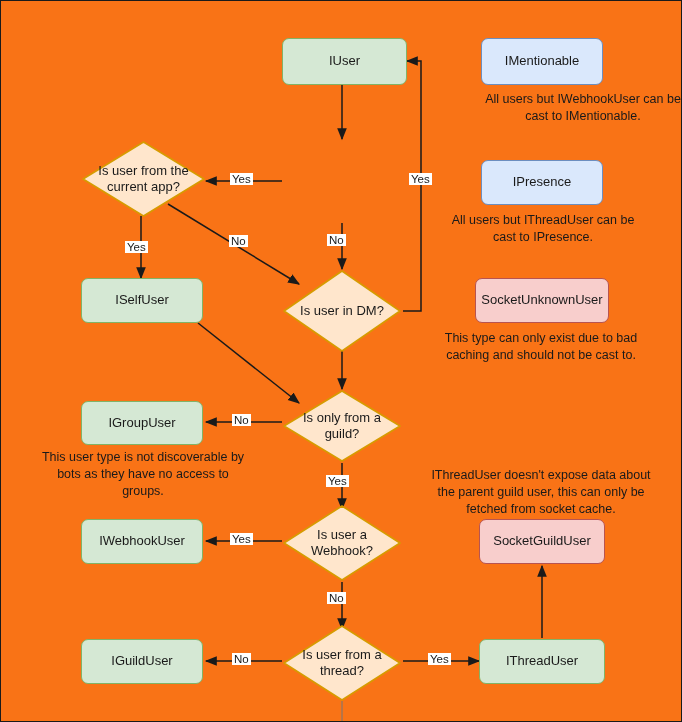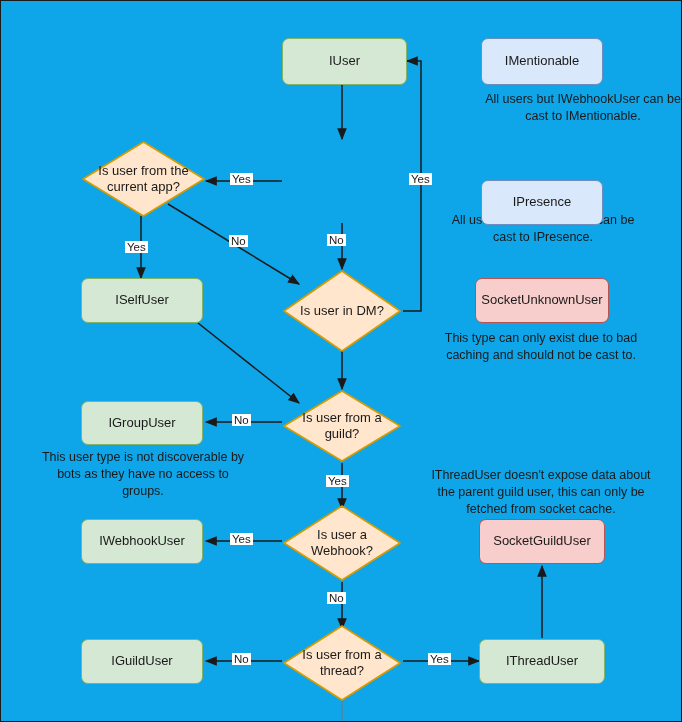--- a/index.html
+++ b/index.html
@@ -4,21 +4,21 @@
 <style>
   html, body {
     margin: 0;
     padding: 0;
     background: #ffffff;
   }
   #canvas {
     position: relative;
     width: 682px;
     height: 722px;
-    background: #0ea5e9;
+    background: #f97316;
     border: 1px solid #1a1a1a;
     box-sizing: border-box;
     overflow: hidden;
     font-family: "Liberation Sans", sans-serif;
   }
   #edges {
     position: absolute;
     left: 0; top: 0;
     width: 682px;
     height: 722px;
@@ -167,21 +167,21 @@
   </div>
 
   <div class="node rbox green" style="left:80px; top:400px; width:122px; height:44px;">
     <span>IGroupUser</span>
   </div>
 
   <div class="diamond-wrap" style="left:281px; top:388px; width:120px; height:74px;">
     <svg viewBox="0 0 120 74" width="120" height="74">
       <path d="M60,2 L118,37 L60,72 L2,37 Z" fill="#ffe6cc" stroke="#d79b00" stroke-width="1.6" stroke-linejoin="round"></path>
     </svg>
-    <div class="diamond-label">Is user from a guild?</div>
+    <div class="diamond-label">Is only from a guild?</div>
   </div>
 
   <div class="node rbox green" style="left:80px; top:518px; width:122px; height:45px;">
     <span>IWebhookUser</span>
   </div>
 
   <div class="diamond-wrap" style="left:281px; top:503px; width:120px; height:78px;">
     <svg viewBox="0 0 120 78" width="120" height="78">
       <path d="M60,2 L118,39 L60,76 L2,39 Z" fill="#ffe6cc" stroke="#d79b00" stroke-width="1.6" stroke-linejoin="round"></path>
     </svg>
@@ -201,21 +201,21 @@
 
   <div class="node rbox green" style="left:478px; top:638px; width:126px; height:45px;">
     <span>IThreadUser</span>
   </div>
 
   <div class="node rbox blue" style="left:480px; top:37px; width:122px; height:47px;">
     <span>IMentionable</span>
   </div>
   <div class="caption" style="left:438px; top:90px; width:208px;margin-left:40px;">All users but IWebhookUser can be cast to IMentionable.</div>
 
-  <div class="node rbox blue" style="left:480px; top:159px; width:122px; height:45px;margin-top:20px;">
+  <div class="node rbox blue" style="left:480px; top:159px; width:122px; height:45px;">
     <span>IPresence</span>
   </div>
   <div class="caption" style="left:438px; top:211px; width:208px;">All users but IThreadUser can be cast to IPresence.</div>
 
   <div class="node rbox red" style="left:474px; top:277px; width:134px; height:45px;">
     <span>SocketUnknownUser</span>
   </div>
   <div class="caption" style="left:432px; top:329px; width:216px;">This type can only exist due to bad caching and should not be cast to.</div>
 
   <div class="caption" style="left:428px; top:466px; width:224px;">IThreadUser doesn't expose data about the parent guild user, this can only be fetched from socket cache.</div>

